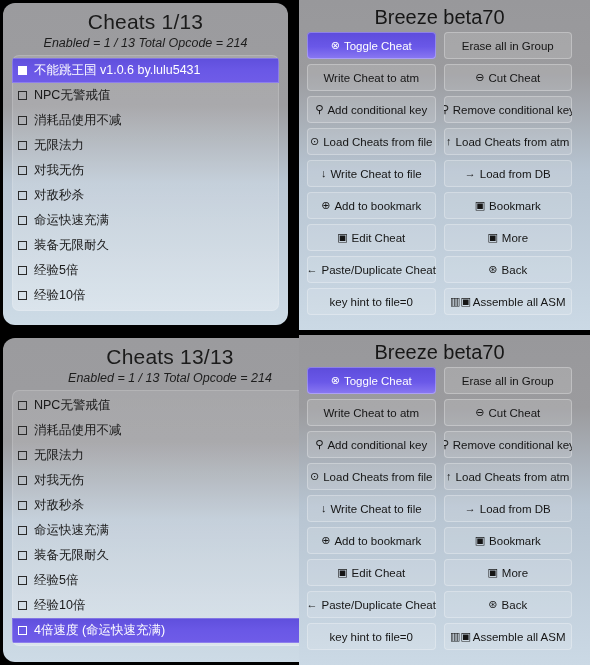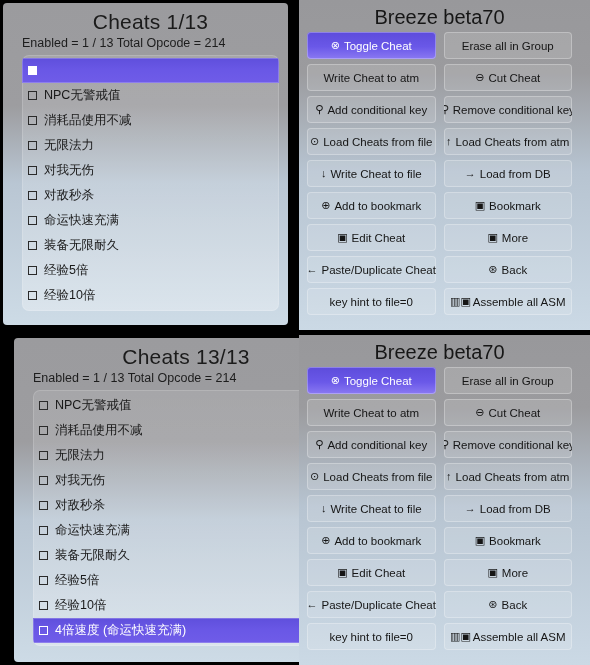--- a/index.html
+++ b/index.html
@@ -7,46 +7,48 @@
     width:590px;height:665px;overflow:hidden;
     font-family:"Liberation Sans","DejaVu Sans",sans-serif;
     -webkit-font-smoothing:antialiased;
   }
   .screen{width:590px;height:665px;position:relative;background:#000;}
 
   
   .quad{position:absolute;}
   .q-tl{left:3px;  top:3px;  width:285px; height:322px;}
   .q-tr{left:299px;top:0px;  width:291px; height:330px;}
-  .q-bl{left:14px;  top:338px;width:334px; height:324px;}
+  .q-bl{left:3px;  top:338px;width:334px; height:324px;}
   .q-br{left:299px;top:335px;width:291px; height:330px;}
 
   
   .cheat-panel{
     width:100%;height:100%;
-    border-radius:4px;
+    border-radius:12px;
     background:linear-gradient(180deg,#9b9b9e 0%,#9d9da0 32%,#b9c6d3 56%,#cddbe6 100%);
     box-sizing:border-box;
-    padding:6px 9px 10px 19px;
+    padding:6px 9px 10px 9px;
     overflow:hidden;
     position:relative;
   }
   .cheat-title{
     text-align:center;
     font-size:21px;
     color:#1b1b1b;
     letter-spacing:.2px;
     line-height:26px;
     font-weight:400;
   }
   .cheat-sub{
+    text-align:center;
     font-size:12.5px;
     color:#1d1d1d;
     line-height:16px;
     margin-bottom:4px;
+    font-style:italic;
   }
   .cheat-list{
     border-radius:7px;
     background:linear-gradient(180deg,rgba(255,255,255,.10) 0%,rgba(255,255,255,.16) 45%,rgba(255,255,255,.30) 100%);
     box-shadow:inset 0 0 0 1px rgba(255,255,255,.16);
     padding:3px 0 3px 0;
     overflow:hidden;
   }
   .cheat-row{
     display:flex;align-items:center;
@@ -125,20 +127,21 @@
 
 <div class="screen">
 
   <div class="quad q-tl">
     <div class="cheat-panel">
       <div class="cheat-title">Cheats 1/13</div>
       <div class="cheat-sub">Enabled = 1 / 13  Total Opcode = 214</div>
       <div class="cheat-list">
           <div class="cheat-row sel">
             <span class="cbx on"></span>
+            <span class="cheat-label">不能跳王国 v1.0.6 by.lulu5431</span>
           </div>
           <div class="cheat-row">
             <span class="cbx"></span>
             <span class="cheat-label">NPC无警戒值</span>
           </div>
           <div class="cheat-row">
             <span class="cbx"></span>
             <span class="cheat-label">消耗品使用不减</span>
           </div>
           <div class="cheat-row">

